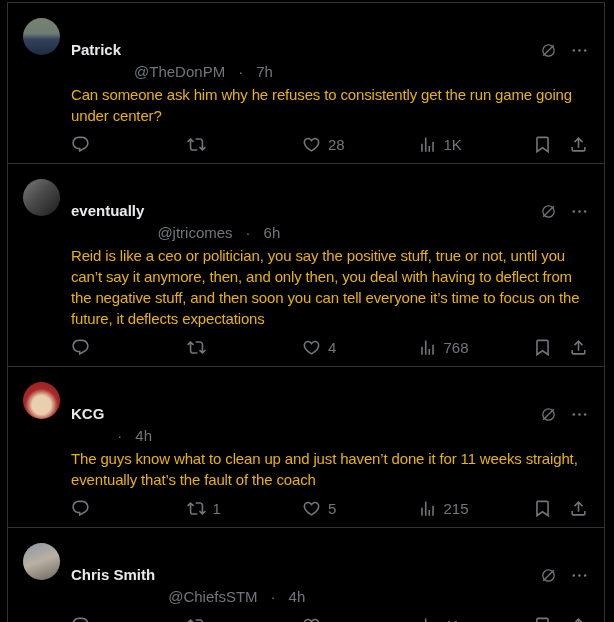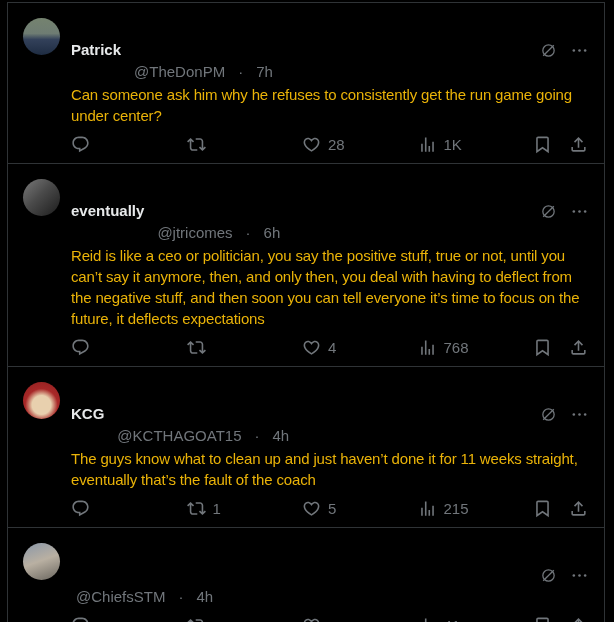--- a/index.html
+++ b/index.html
@@ -182,21 +182,20 @@
     </div>
   </article>
 
   <article class="tweet">
     <div class="avatar-col">
       <div class="avatar a2"></div>
     </div>
     <div class="content-col">
       <div class="name-row">
         <span class="display-name">KCG</span>
-        <span class="handle">@KCTHAGOAT15</span>
         <span class="sep">·</span>
         <span class="timestamp">4h</span>
         <span class="name-spacer"></span>
         <span class="name-icons">
           <svg class="ic-stroke" width="17" height="17" viewBox="0 0 24 24">
               <use href="#p-grok"></use>
             </svg>
           <svg class="ic" width="17" height="17" viewBox="0 0 24 24">
               <use href="#p-more"></use>
             </svg>
@@ -239,20 +238,21 @@
       </div>
     </div>
   </article>
 
   <article class="tweet">
     <div class="avatar-col">
       <div class="avatar a3"></div>
     </div>
     <div class="content-col">
       <div class="name-row">
+        <span class="display-name">Chris Smith</span>
         <span class="handle">@ChiefsSTM</span>
         <span class="sep">·</span>
         <span class="timestamp">4h</span>
         <span class="name-spacer"></span>
         <span class="name-icons">
           <svg class="ic-stroke" width="17" height="17" viewBox="0 0 24 24">
               <use href="#p-grok"></use>
             </svg>
           <svg class="ic" width="17" height="17" viewBox="0 0 24 24">
               <use href="#p-more"></use>

